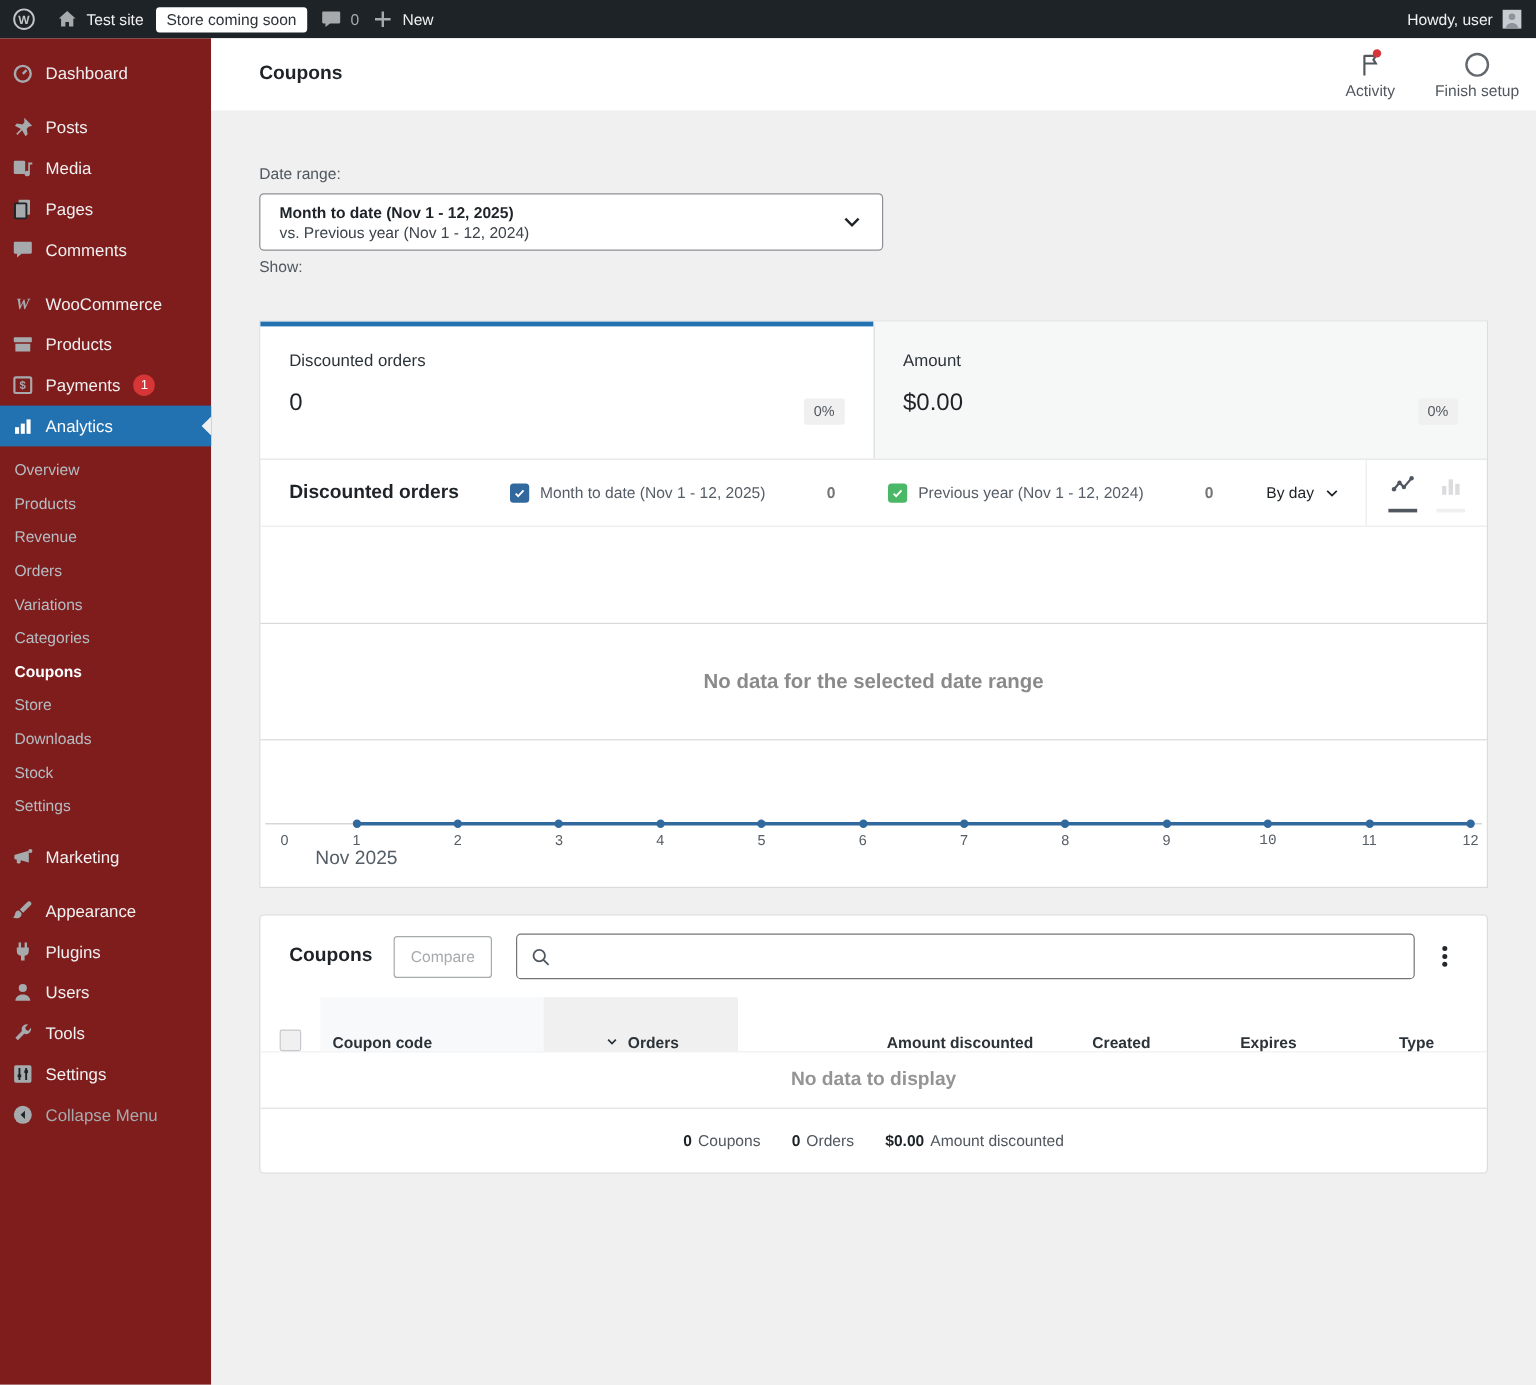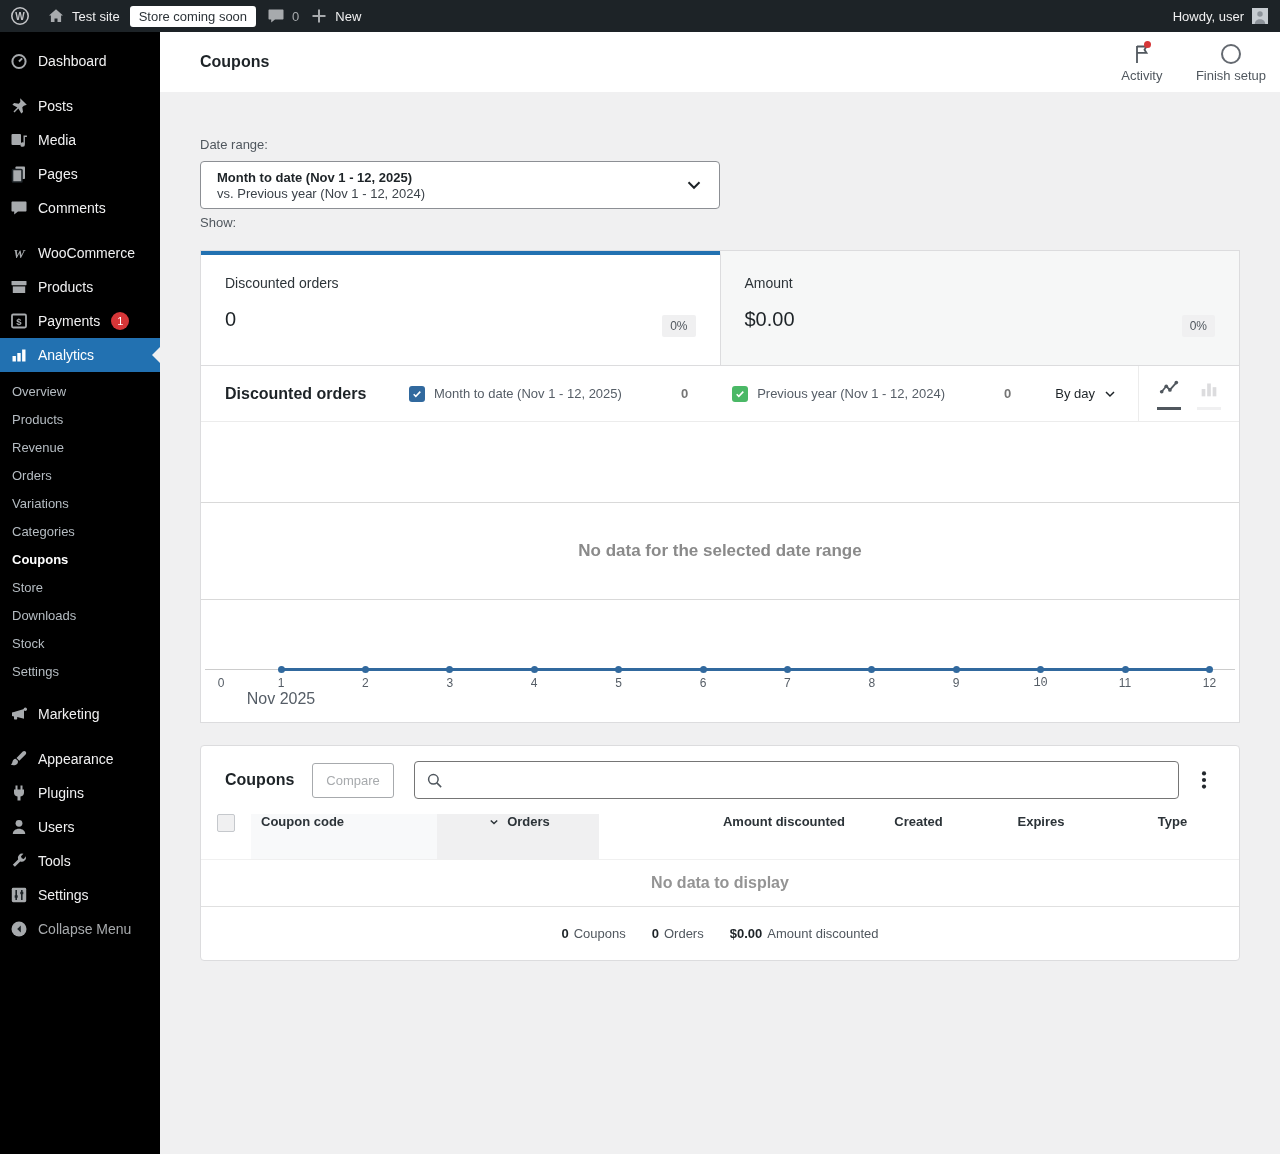--- a/index.html
+++ b/index.html
@@ -16,21 +16,21 @@
   .wp-logo { color:#c3c4c7; margin-right:6px; }
   .store-pill { background:#fff; color:#2c3338; border-radius:3px; padding:4px 9px;
     font-size:13px; line-height:1; }
   .ab-count { color:#a7aaad; }
   .ab-right { margin-left:auto; display:flex; align-items:center; gap:8px; }
   .ab-avatar { width:16px; height:16px; display:inline-flex; }
   .ab-avatar svg { width:100%; height:100%; }
 
   
   .layout { display:flex; height:1122px; }
-  .sidebar { width:160px; background:#000000; padding-top:12px; flex:none; }
+  .sidebar { width:176px; background:#7f1d1d; padding-top:12px; flex:none; }
   .menu-item { height:34px; display:flex; align-items:center; gap:9px; padding:0 8px 0 9px;
     color:#f0f0f1; font-size:14px; cursor:pointer; position:relative; }
   .menu-item .menu-icon { width:20px; height:20px; color:#a7aaad; display:inline-flex; flex:none; }
   .menu-item .menu-icon svg { width:100%; height:100%; }
   .menu-item.active { background:#2271b1; color:#fff; }
   .menu-item.active .menu-icon { color:#fff; }
   .menu-item.active::after { content:""; position:absolute; right:0; top:50%;
     transform:translateY(-50%); border:8px solid transparent; border-right-color:#f0f0f1; }
   .menu-item.dim { color:#a7aaad; }
   .menu-separator { height:11px; }
@@ -63,21 +63,21 @@
   .select-box { margin-top:8px; width:520px; height:48px; background:#fff;
     border:1px solid #8c8f94; border-radius:4px; display:flex; align-items:center;
     padding:0 16px; cursor:pointer; position:relative; }
   .select-text { display:flex; flex-direction:column; gap:1px; }
   .select-primary { font-size:13px; font-weight:bold; color:#1d2327; }
   .select-secondary { font-size:13px; color:#3c434a; }
   .select-chevron { position:absolute; right:14px; width:22px; height:22px; color:#1d2327; }
   .select-chevron svg { width:100%; height:100%; }
 
   
-  .report-card { margin-top:19px; background:#fff; border:1px solid #dcdcde; }
+  .report-card { margin-top:36px; background:#fff; border:1px solid #dcdcde; }
   .summary-row { display:flex; height:115px; border-bottom:1px solid #dcdcde; }
   .summary-tile { flex:1; position:relative; padding:20px 24px; border-top:4px solid transparent;
     cursor:pointer; }
   .summary-tile.selected { border-top-color:#2271b1; background:#fff; }
   .summary-tile.plain { background:#f6f7f7; border-left:1px solid #dcdcde; }
   .tile-label { font-size:14px; color:#2c3338; }
   .tile-value { margin-top:17px; font-size:20px; color:#1d2327; }
   .tile-delta { position:absolute; right:24px; top:60px; background:#f0f0f1; color:#50575e;
     font-size:12px; padding:4px 8px; border-radius:2px; }
 
@@ -130,21 +130,21 @@
   .search-box .search-icon { width:19px; height:19px; color:#50575e; display:inline-flex; }
   .search-box .search-icon svg { width:100%; height:100%; }
   .search-box input { border:none; outline:none; flex:1; font-size:13px;
     font-family:"Liberation Sans", sans-serif; background:transparent; }
   .ellipsis-btn { margin-left:14px; width:22px; height:22px; color:#23282d; cursor:pointer; }
   .ellipsis-btn svg { width:100%; height:100%; }
 
   .thead-row { display:grid; grid-template-columns:50px 186px 162px 262px 115px 130px 1fr;
     height:46px; border-bottom:1px solid #f0f0f0; font-size:13px; font-weight:bold;
     color:#2c3338; align-items:stretch; }
-  .th { display:flex; align-items:flex-start; cursor:pointer; }
+  .th { display:flex; align-items:flex-end; cursor:pointer; }
   .th-checkbox { justify-content:flex-start; padding-left:16px; }
   .row-checkbox { width:18px; height:18px; background:#f0f0f1; border:1px solid #c5c8cc;
     border-radius:2px; cursor:pointer; }
   .th-0 { background:#f8f9fa; padding-left:10px; }
   .th-1 { background:#f0f0f1; justify-content:center; gap:5px; }
   .th-2 { justify-content:flex-end; padding-right:16px; }
   .th-3, .th-4, .th-5 { justify-content:center; }
   .sort-chevron { width:16px; height:16px; color:#2c3338; display:inline-flex; }
   .sort-chevron svg { width:100%; height:100%; }
 

